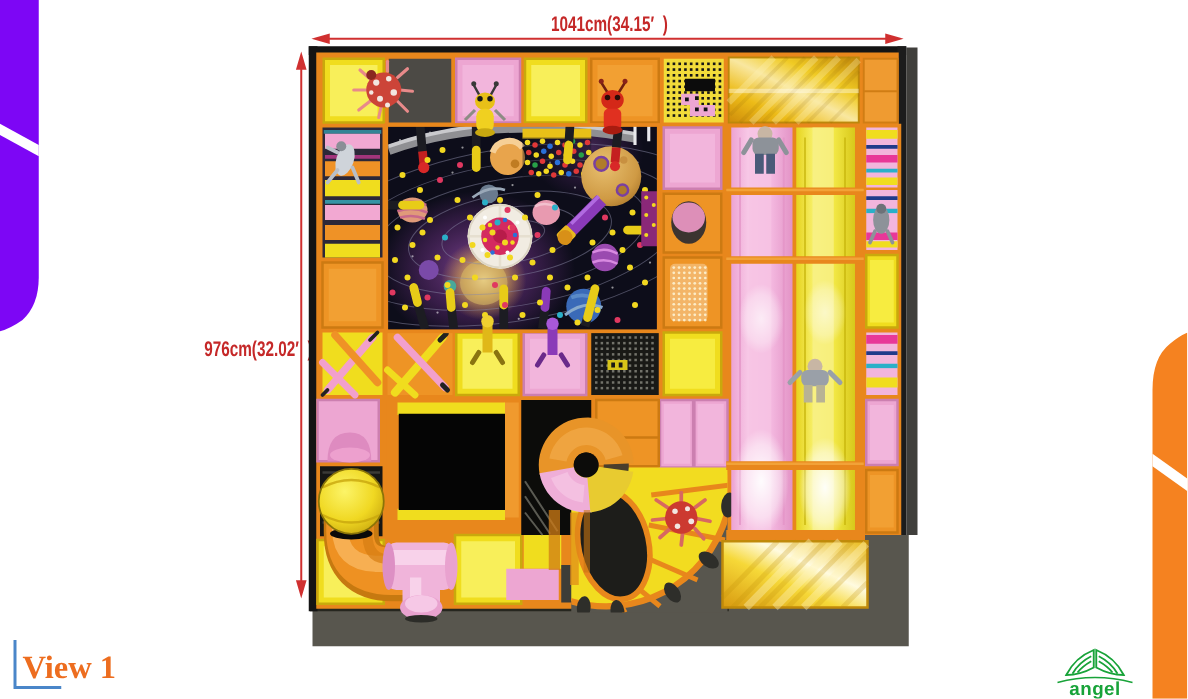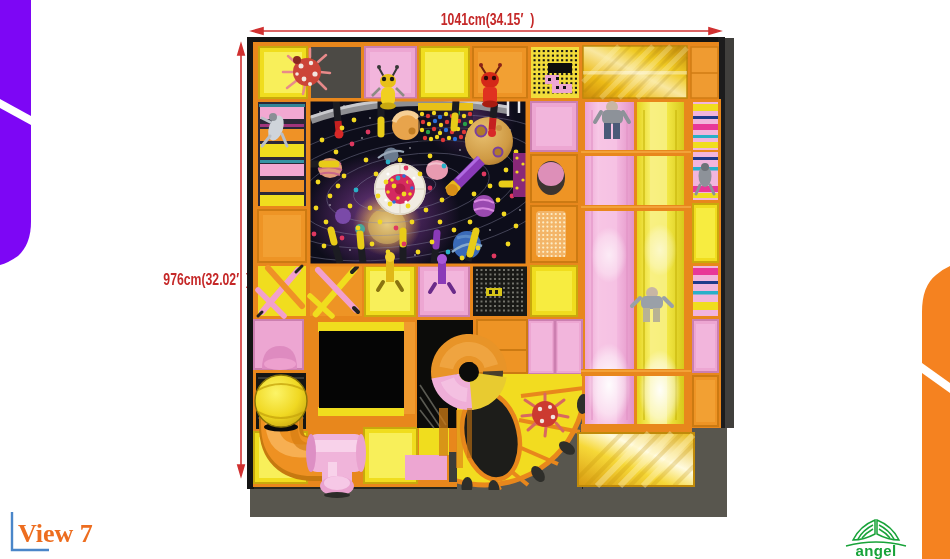--- a/index.html
+++ b/index.html
@@ -19,21 +19,21 @@
 <svg class="abs" style="left:918px;top:266px" width="32" height="293" viewBox="0 0 32 293">
   <path d="M32,0 V299 H4 V46 Q4,20 18,9 Q25,3 32,0 Z" fill="#f58220"></path>
 
   <polygon points="4,97 32,117 32,127 4,107" fill="#ffffff"></polygon>
 </svg>
 
 <div class="abs" style="left:360px;top:10px;width:255px;text-align:center;color:#c52828;font-size:17px;font-weight:bold;transform:scaleX(.72);transform-origin:center;white-space:nowrap;">1041cm(34.15′&nbsp;&nbsp;)</div>
 
 <div class="abs" style="left:110px;top:270px;width:140px;text-align:right;color:#c52828;font-size:17px;font-weight:bold;transform:scaleX(.72);transform-origin:right center;white-space:nowrap;">976cm(32.02′&nbsp;&nbsp;)</div>
 
-<div class="abs" style="left:18px;top:519px;color:#ed6d1f;font-size:26px;font-weight:bold;font-family:'Liberation Serif',serif;">View 7</div>
+<div class="abs" style="left:18px;top:519px;color:#ed6d1f;font-size:26px;font-weight:bold;font-family:'Liberation Serif',serif;">View 1</div>
 
 <svg class="abs" style="left:8px;top:510px" width="60" height="45" viewBox="0 0 60 45">
   <path d="M4,2 V40 H41" fill="none" stroke="#4a86c9" stroke-width="2.4"></path>
 </svg>
 <svg class="abs" style="left:0;top:0" width="950" height="559" viewBox="0 0 950 559">
 <defs>
 <linearGradient id="gold" x1="0" y1="1" x2="1" y2="0">
   <stop offset="0" stop-color="#c8860a"></stop>
         <stop offset=".25" stop-color="#eec11a"></stop>
   <stop offset=".5" stop-color="#fdf6c0"></stop>

